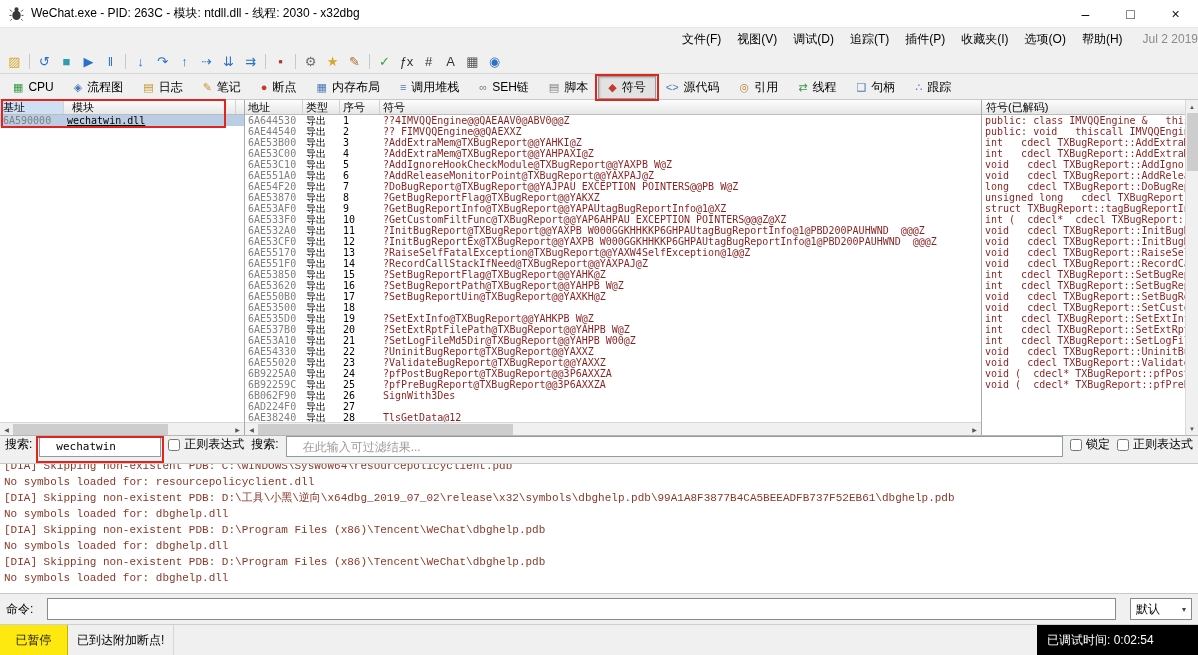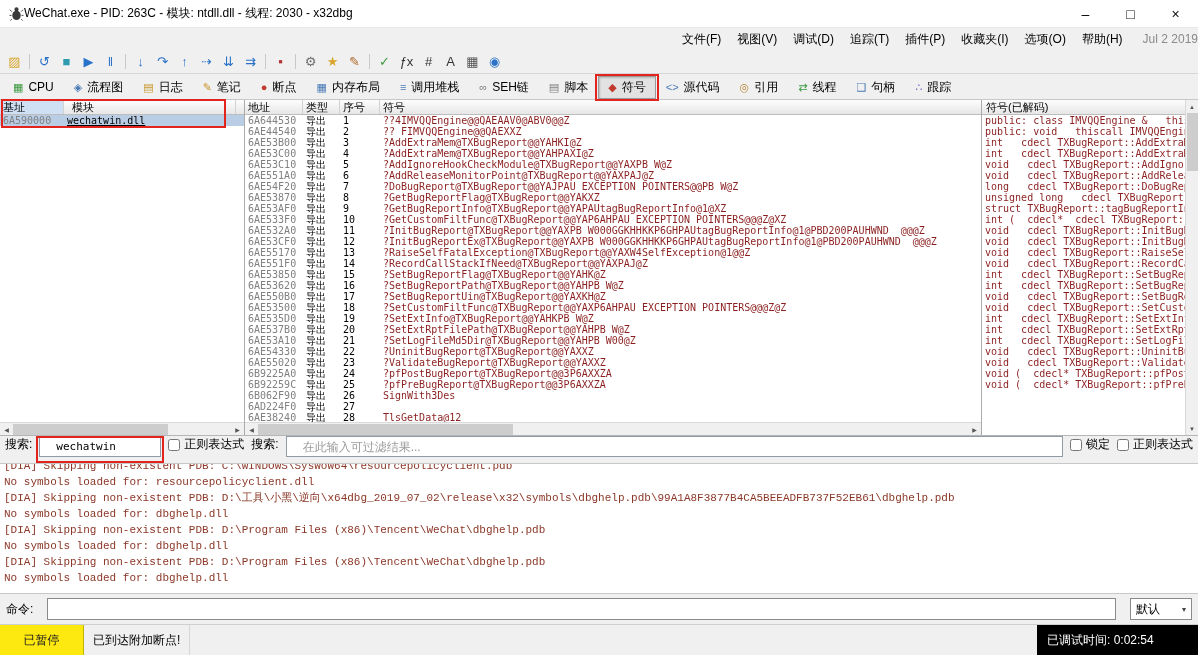--- a/index.html
+++ b/index.html
@@ -6,21 +6,21 @@
   html,body { width:1198px; height:655px; }
   body {
     font-family:"Liberation Sans","DejaVu Sans",sans-serif;
     background:#f0f0f0; position:relative; overflow:hidden;
     box-shadow: inset 0 0 0 1px #8f8f8f;
     color:#000;
   }
   
   .titlebar { height:28px; background:#ffffff; display:flex; align-items:center; padding-left:8px; border-bottom:1px solid #e9e9e9; }
   .app-icon { width:16px; height:16px; display:flex; align-items:center; justify-content:center; }
-  .title-text { font-size:12px; flex:1; white-space:nowrap; overflow:hidden; }
+  .title-text { font-size:12px; margin-left:7px; flex:1; white-space:nowrap; overflow:hidden; }
   .win-controls { display:flex; height:100%; }
   .wc { width:45px; display:flex; align-items:center; justify-content:center; font-size:14px; color:#111; }
   
   .menubar { height:22px; display:flex; align-items:center; background:#f0f0f0; font-size:12px; padding-left:2px;justify-content:flex-end; }
   .menu-items { display:flex; }
   .menu-item { padding:3px 8px; white-space:nowrap; }
   .build-date { color:#8a8a8a; margin-left:12px; font-size:12px; }
   
   .toolbar { height:24px; display:flex; align-items:center; padding:0 4px; gap:1px; border-bottom:1px solid #d7d7d7; background:#f0f0f0; }
   .tb-icon { width:21px; height:20px; display:flex; align-items:center; justify-content:center; font-size:13px; line-height:1; }
@@ -82,21 +82,21 @@
   .log { height:130px; background:#fff; overflow:hidden; border-bottom:1px solid #c8c8c8; }
   .log-inner { margin-top:-6px; padding-left:4px; }
   .log-line { font-family:"Liberation Mono","DejaVu Sans Mono",monospace; font-size:11px; line-height:16px; color:var(--log-text); white-space:nowrap; }
   
   .cmdbar { height:30px; display:flex; align-items:center; padding:0 6px; gap:14px; font-size:12px; background:#f0f0f0; }
   .cmd-input { flex:1; height:22px; border:1px solid #8a8a8a; background:#fff; padding:0 4px; font-size:12px; }
   .cmd-combo { width:62px; height:22px; border:1px solid #8a8a8a; background:#fff; display:flex; align-items:center; justify-content:space-between; padding:0 5px; }
   .combo-arrow { font-size:8px; color:#444; }
   
   .statusbar { height:31px; display:flex; align-items:stretch; background:#f0f0f0; border-top:1px solid #cfcfcf; font-size:12px; }
-  .status-paused { width:84px; background:var(--status-paused-bg); display:flex; align-items:center; justify-content:center; border-right:1px solid #c0b400; color:#202020; }
+  .status-paused { width:68px; background:var(--status-paused-bg); display:flex; align-items:center; justify-content:center; border-right:1px solid #c0b400; color:#202020; }
   .status-msg { padding:0 9px; display:flex; align-items:center; border-right:1px solid #d6d6d6; white-space:nowrap; }
   .status-fill { flex:1; }
   .status-time { width:161px; background:var(--debug-time-bg); color:var(--debug-time-text); display:flex; align-items:center; padding-left:10px; white-space:nowrap; }
   
   .annotation { position:absolute; border:2px solid var(--annotation); pointer-events:none; z-index:99; }
 </style>
 </head>
 <body>
 
 <div class="app">
@@ -465,21 +465,20 @@
             <span class="td td-addr">6AE550B0</span>
             <span class="td td-type">导出</span>
             <span class="td td-ord">17</span>
             <span class="td td-sym">?SetBugReportUin@TXBugReport@@YAXKH@Z</span>
           </div>
 
           <div class="trow">
             <span class="td td-addr">6AE53500</span>
             <span class="td td-type">导出</span>
             <span class="td td-ord">18</span>
-            <span class="td td-sym">?SetCustomFiltFunc@TXBugReport@@YAXP6AHPAU_EXCEPTION_POINTERS@@@Z@Z</span>
           </div>
 
           <div class="trow">
             <span class="td td-addr">6AE535D0</span>
             <span class="td td-type">导出</span>
             <span class="td td-ord">19</span>
             <span class="td td-sym">?SetExtInfo@TXBugReport@@YAHKPB_W@Z</span>
           </div>
 
           <div class="trow">

